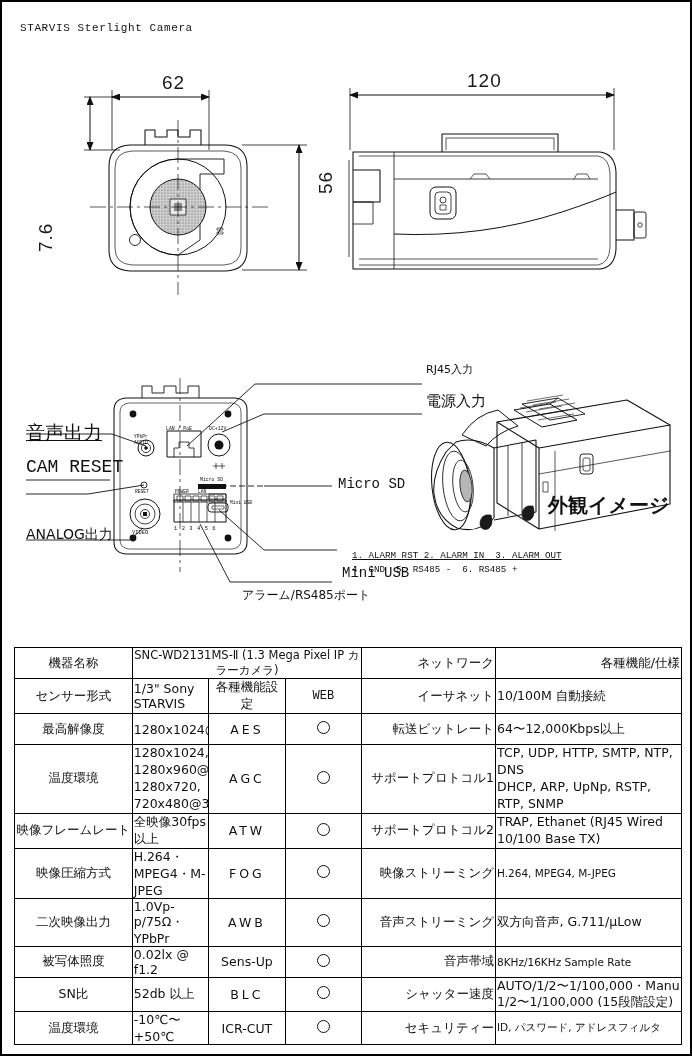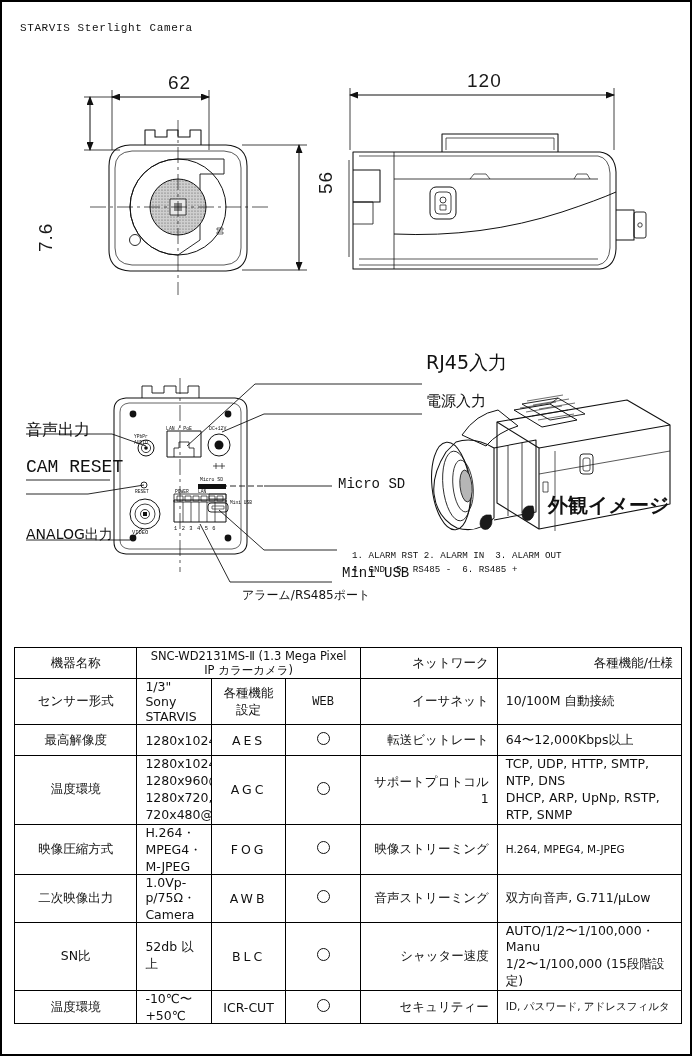--- a/index.html
+++ b/index.html
@@ -54,21 +54,21 @@
   .spec-wrap{
     position:absolute;left:12px;top:645px;width:668px;
   }
   table.spec{
     border-collapse:collapse;
     width:668px;
     table-layout:fixed;
   }
   table.spec td{
     border:1px solid #000;
-    padding:0 8px;
+    padding:0 1px;
     height:30px;
     vertical-align:middle;
     font-family:"DejaVu Sans",sans-serif;
     font-size:12.5px;
     color:#111;
     overflow:hidden;
   }
   .c1{width:92px;text-align:center;}
   .c2{width:182px;text-align:left;}
   .c3{width:105px;text-align:center;}
@@ -285,47 +285,47 @@
 
       <path d="M460,393 Q474,372 496,368 L516,384 Q496,390 484,404 Z" stroke-width="1"></path>
 
       <path d="M489,473 Q492,483 486,487 Q479,489 478,482 Q478,475 484,473 Z" fill="#1a1a1a" stroke="#111" stroke-width=".7"></path>
       <path d="M531,464 Q534,474 528,478 Q521,480 520,473 Q520,466 526,464 Z" fill="#1a1a1a" stroke="#111" stroke-width=".7"></path>
 
       <rect x="541" y="440" width="5" height="10" stroke-width=".7"></rect>
     </g>
   </svg>
 
-  <div class="dim-txt" style="left:166px;top:70px;">62</div>
+  <div class="dim-txt" style="left:160px;top:70px;">62</div>
   <div class="dim-txt" style="left:465px;top:68px;">120</div>
   <div class="dim-txt" style="left:313px;top:192px;transform:rotate(-90deg);transform-origin:left top;">56</div>
   <div class="dim-txt" style="left:33px;top:250px;transform:rotate(-90deg);transform-origin:left top;">7.6</div>
 
-  <div class="jp" style="left:24px;top:418px;font-size:16px;">音声出力</div>
+  <div class="jp" style="left:24px;top:418px;font-size:19px;text-decoration:underline;">音声出力</div>
   <div class="mono" style="left:24px;top:455px;font-size:18px;">CAM RESET</div>
   <div class="jp" style="left:24px;top:524px;font-size:14px;">ANALOG出力</div>
-  <div class="jp" style="left:424px;top:348px;font-size:19px;">RJ45入力</div>
+  <div class="jp" style="left:424px;top:360px;font-size:11px;">RJ45入力</div>
   <div class="jp" style="left:424px;top:390px;font-size:15px;">電源入力</div>
   <div class="mono" style="left:336px;top:474px;font-size:14px;">Micro SD</div>
   <div class="mono" style="left:340px;top:563px;font-size:14px;">Mini USB</div>
   <div class="jp" style="left:240px;top:585px;font-size:12px;">アラーム/RS485ポート</div>
 
   <div class="mono" style="left:132px;top:432px;font-size:4.6px;">YPbPr</div>
   <div class="mono" style="left:132px;top:438px;font-size:4.6px;">AUDIO</div>
   <div class="mono" style="left:133px;top:487px;font-size:4.6px;">RESET</div>
   <div class="mono" style="left:130px;top:528px;font-size:5.4px;">VIDEO</div>
   <div class="mono" style="left:164px;top:424px;font-size:4.8px;">LAN / PoE</div>
   <div class="mono" style="left:207px;top:424px;font-size:4.8px;">DC+12V</div>
   <div class="mono" style="left:173px;top:487px;font-size:4.6px;">POWER</div>
   <div class="mono" style="left:196px;top:487px;font-size:4.6px;">LAN</div>
   <div class="mono" style="left:198px;top:475px;font-size:4.8px;">Micro SD</div>
   <div class="mono" style="left:228px;top:498px;font-size:4.6px;">Mini USB</div>
   <div class="mono" style="left:172px;top:524px;font-size:5.4px;letter-spacing:.6px;">1 2 3 4 5 6</div>
 
-  <div class="pinlegend" style="left:350px;top:547px;">1. ALARM RST 2. ALARM IN  3. ALARM OUT</div>
+  <div class="pinlegend" style="left:350px;top:547px;text-decoration:underline;">1. ALARM RST 2. ALARM IN  3. ALARM OUT</div>
   <div class="pinlegend" style="left:350px;top:561px;text-align:right;">4. GND  5. RS485 -  6. RS485 +</div>
 
   <div class="extlabel" style="left:546px;top:490px;">外観イメージ</div>
 
   <div class="spec-wrap">
     <table class="spec">
       <tbody>
         <tr>
           <td class="c1 big">機器名称</td>
           <td class="c2 lat" colspan="3" style="text-align:center;font-size:11.5px;">SNC-WD2131MS-Ⅱ (1.3 Mega Pixel IP カラーカメラ)</td>
@@ -352,34 +352,51 @@
             <td class="c1">温度環境</td>
             <td class="c2 lat-sm">1280x1024, 1280x960@30fps
 1280x720, 720x480@30fps</td>
             <td class="c3 spaced">AGC</td>
             <td class="c4"><span class="circle"></span></td>
             <td class="c5 jp-xs">サポートプロトコル1</td>
             <td class="c6 lat-sm">TCP, UDP, HTTP, SMTP, NTP, DNS
 DHCP, ARP, UpNp, RSTP, RTP, SNMP</td>
           </tr>
           <tr>
+            <td class="c1 jp-xs">映像フレームレート</td>
+            <td class="c2 mixed">全映像30fps以上</td>
+            <td class="c3 spaced">ATW</td>
+            <td class="c4"><span class="circle"></span></td>
+            <td class="c5 jp-xs">サポートプロトコル2</td>
+            <td class="c6 lat-sm">TRAP, Ethanet (RJ45 Wired
+10/100 Base TX)</td>
+          </tr>
+          <tr>
             <td class="c1">映像圧縮方式</td>
             <td class="c2 mixed">H.264・MPEG4・M-JPEG</td>
             <td class="c3 spaced">FOG</td>
             <td class="c4"><span class="circle"></span></td>
             <td class="c5 jp-sm">映像ストリーミング</td>
             <td class="c6 lat" style="font-size: 10.5px;">H.264, MPEG4, M-JPEG</td>
           </tr>
           <tr>
             <td class="c1">二次映像出力</td>
-            <td class="c2 mixed">1.0Vp-p/75Ω・Camera</td>
+            <td class="c2 mixed">1.0Vp-p/75Ω・YPbPr</td>
             <td class="c3 spaced">AWB</td>
             <td class="c4"><span class="circle"></span></td>
             <td class="c5 jp-sm">音声ストリーミング</td>
             <td class="c6 mixed">双方向音声, G.711/μLow</td>
+          </tr>
+          <tr>
+            <td class="c1">被写体照度</td>
+            <td class="c2 lat">0.02lx @ f1.2</td>
+            <td class="c3 lat">Sens-Up</td>
+            <td class="c4"><span class="circle"></span></td>
+            <td class="c5">音声帯域</td>
+            <td class="c6 lat" style="font-size: 10.5px;">8KHz/16KHz Sample Rate</td>
           </tr>
           <tr>
             <td class="c1">SN比</td>
             <td class="c2 mixed">52db 以上</td>
             <td class="c3 spaced">BLC</td>
             <td class="c4"><span class="circle"></span></td>
             <td class="c5">シャッター速度</td>
             <td class="c6 lat-sm">AUTO/1/2〜1/100,000・Manu
 1/2〜1/100,000 (15段階設定)</td>
           </tr>

